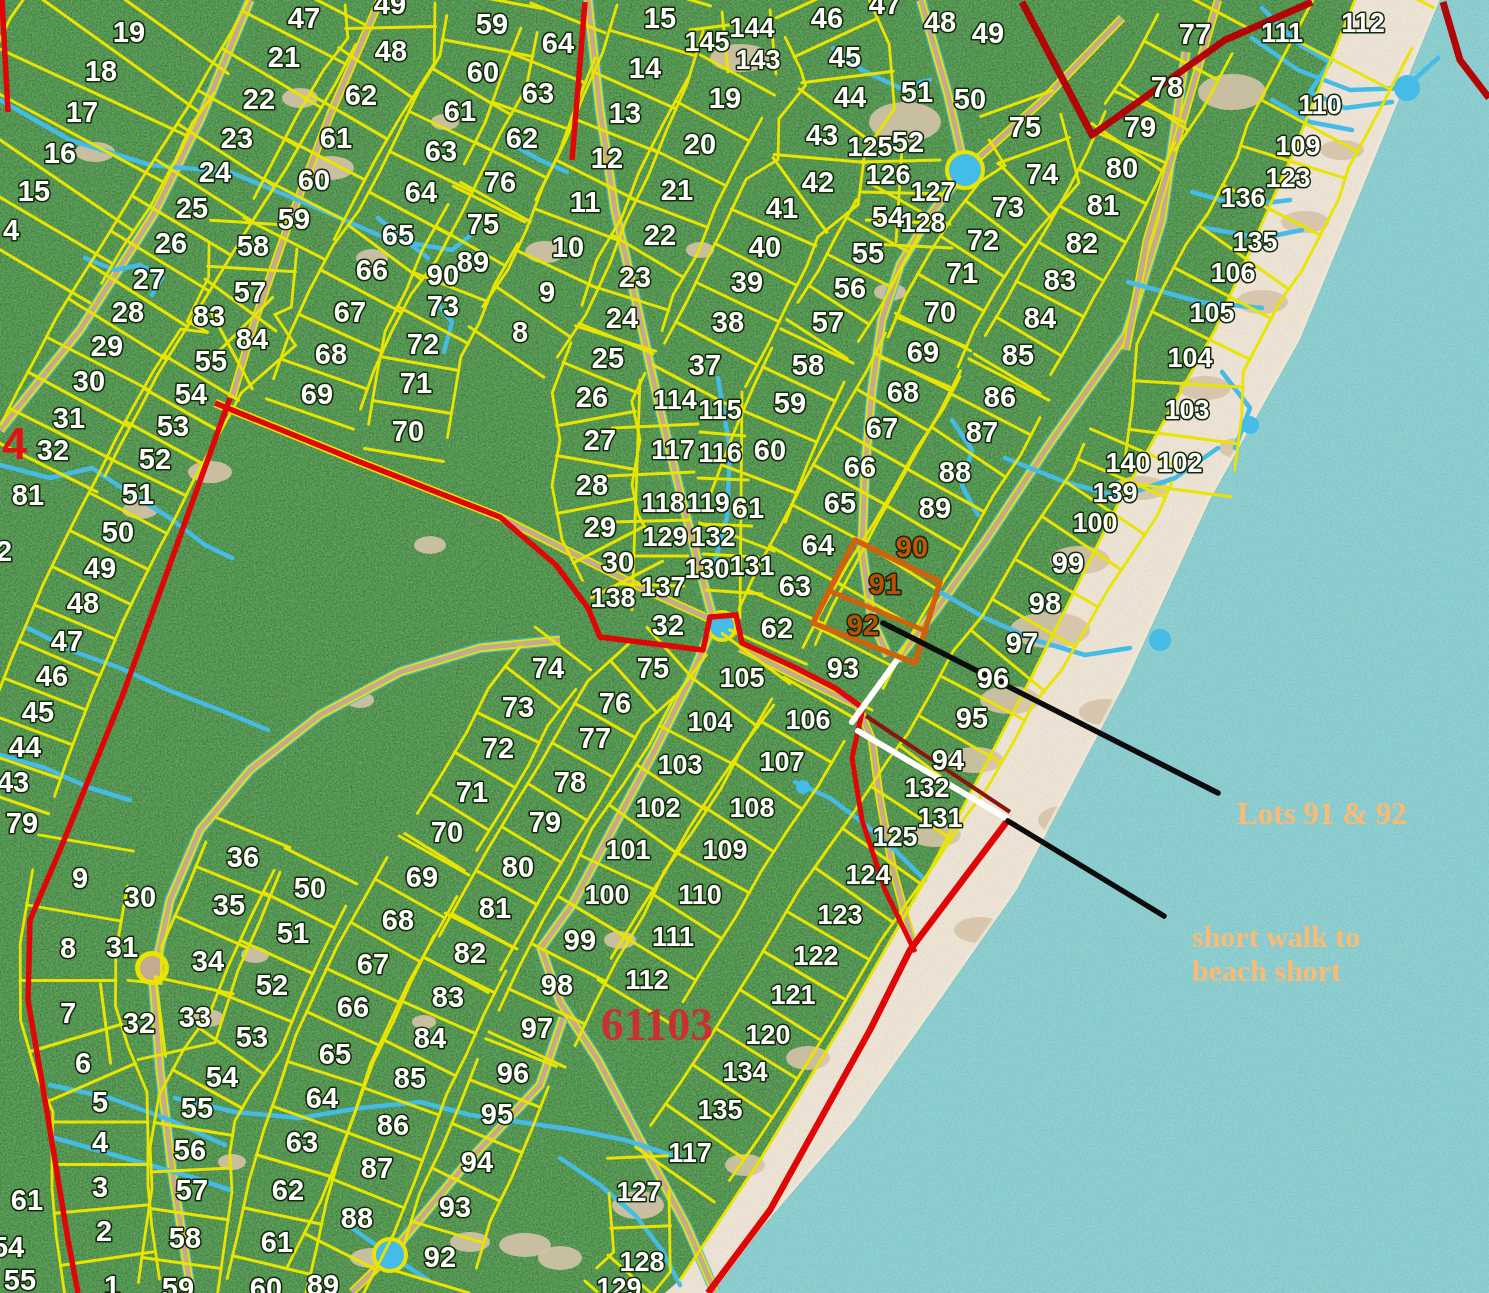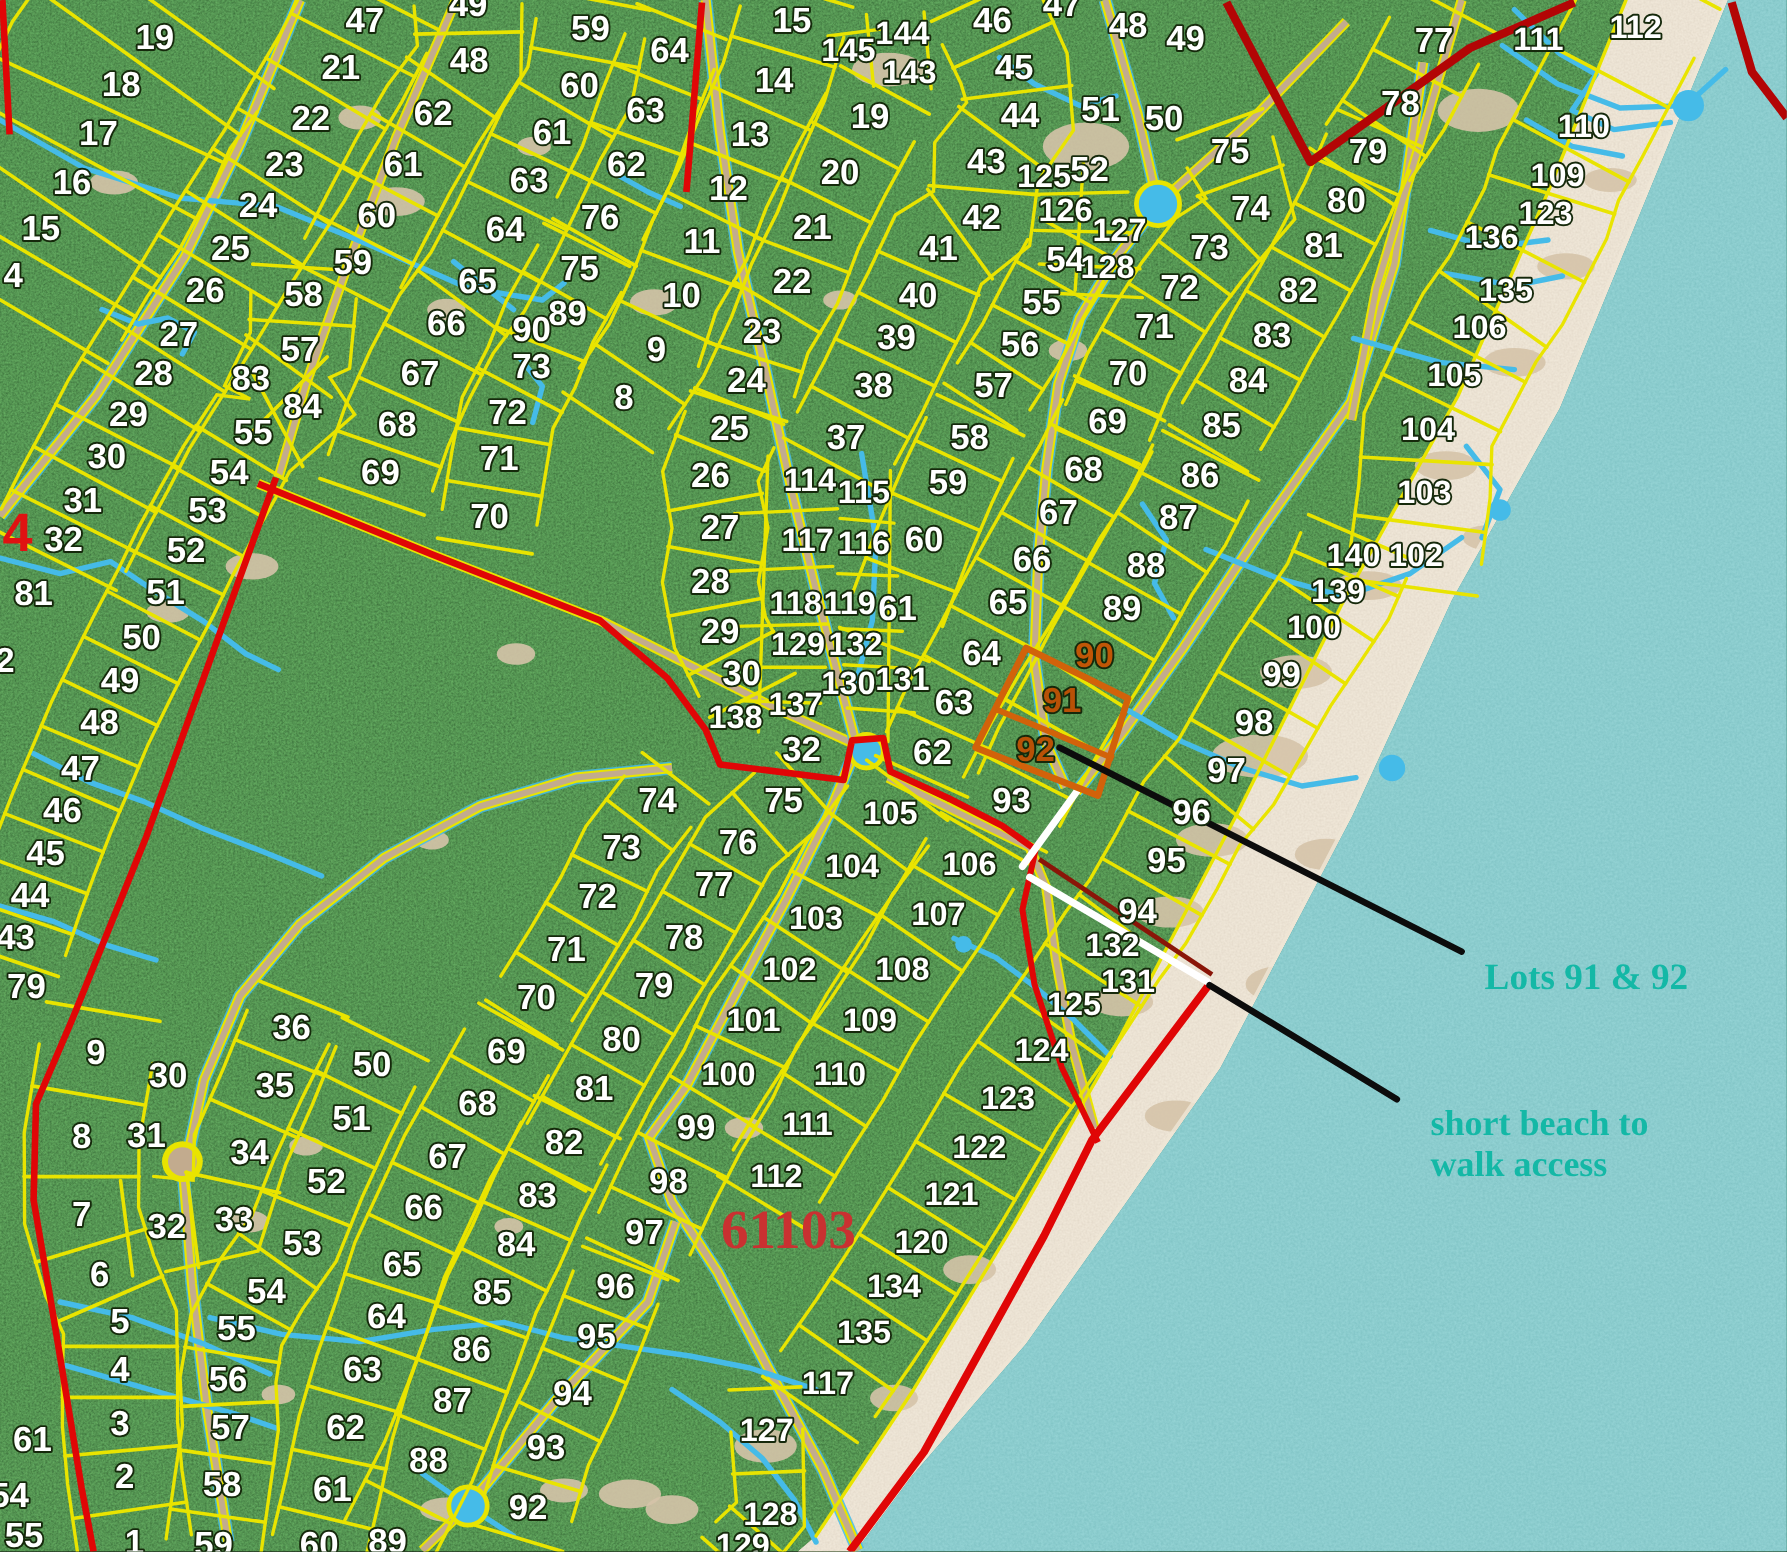--- a/index.html
+++ b/index.html
@@ -1,19 +1,19 @@
 <!DOCTYPE html>
 <html><head>
 <meta charset="utf-8">
 <style>
   html,body{margin:0;padding:0;background:#222;}
   .stage{position:relative;width:1489px;height:1293px;overflow:hidden;
          font-family:"Liberation Sans","DejaVu Sans",sans-serif;}
   .stage svg{position:absolute;left:0;top:0;}
-  .map-note{position:absolute;color:#14b8a6;font-family:"Liberation Serif","DejaVu Serif",serif;
+  .map-note{position:absolute;color:#fdba74;font-family:"Liberation Serif","DejaVu Serif",serif;
             font-weight:bold;white-space:pre;line-height:1.12;}
   #note-lots{font-size:31px;transform:translateX(-50%);}
   #note-beach{font-size:30px;}
   #label-61103{position:absolute;color:#c93131;font-weight:bold;font-size:46px;
                transform:translateX(-50%);font-family:Liberation Serif, serif;}
   #label-red4{position:absolute;color:#e01212;font-weight:bold;font-size:45px;
               font-family:"Liberation Sans",sans-serif;}
   text.lot{font-family:"Liberation Sans","DejaVu Sans",sans-serif;font-weight:bold;
            paint-order:stroke;stroke:#15290b;stroke-width:3.2px;stroke-linejoin:round;}
 </style>
@@ -828,18 +828,18 @@
         <text x="357" y="1218" fill="#ffffff" font-size="29" text-anchor="middle" dominant-baseline="central" class="lot">88</text>
         <text x="323" y="1285" fill="#ffffff" font-size="29" text-anchor="middle" dominant-baseline="central" class="lot">89</text>
         <text x="27" y="1200" fill="#ffffff" font-size="29" text-anchor="middle" dominant-baseline="central" class="lot">61</text>
         <text x="8" y="1247" fill="#ffffff" font-size="29" text-anchor="middle" dominant-baseline="central" class="lot">54</text>
         <text x="20" y="1280" fill="#ffffff" font-size="29" text-anchor="middle" dominant-baseline="central" class="lot">55</text>
       </g>
 </svg>
 
 <div id="note-lots" class="map-note" style="left:1322px;top:797px">Lots 91 &amp; 92</div>
 
-<div id="note-beach" class="map-note" style="left:1192px;top:920px"><span>short beach to</span><br><span>walk access</span></div>
+<div id="note-beach" class="map-note" style="left:1192px;top:920px"><span>short walk to</span><br><span>beach short</span></div>
 
 <div id="label-61103" style="left:657px;top:998px">61103</div>
 
 <div id="label-red4" style="left:2px;top:418px">4</div>
 </div>
 
 </body></html>

